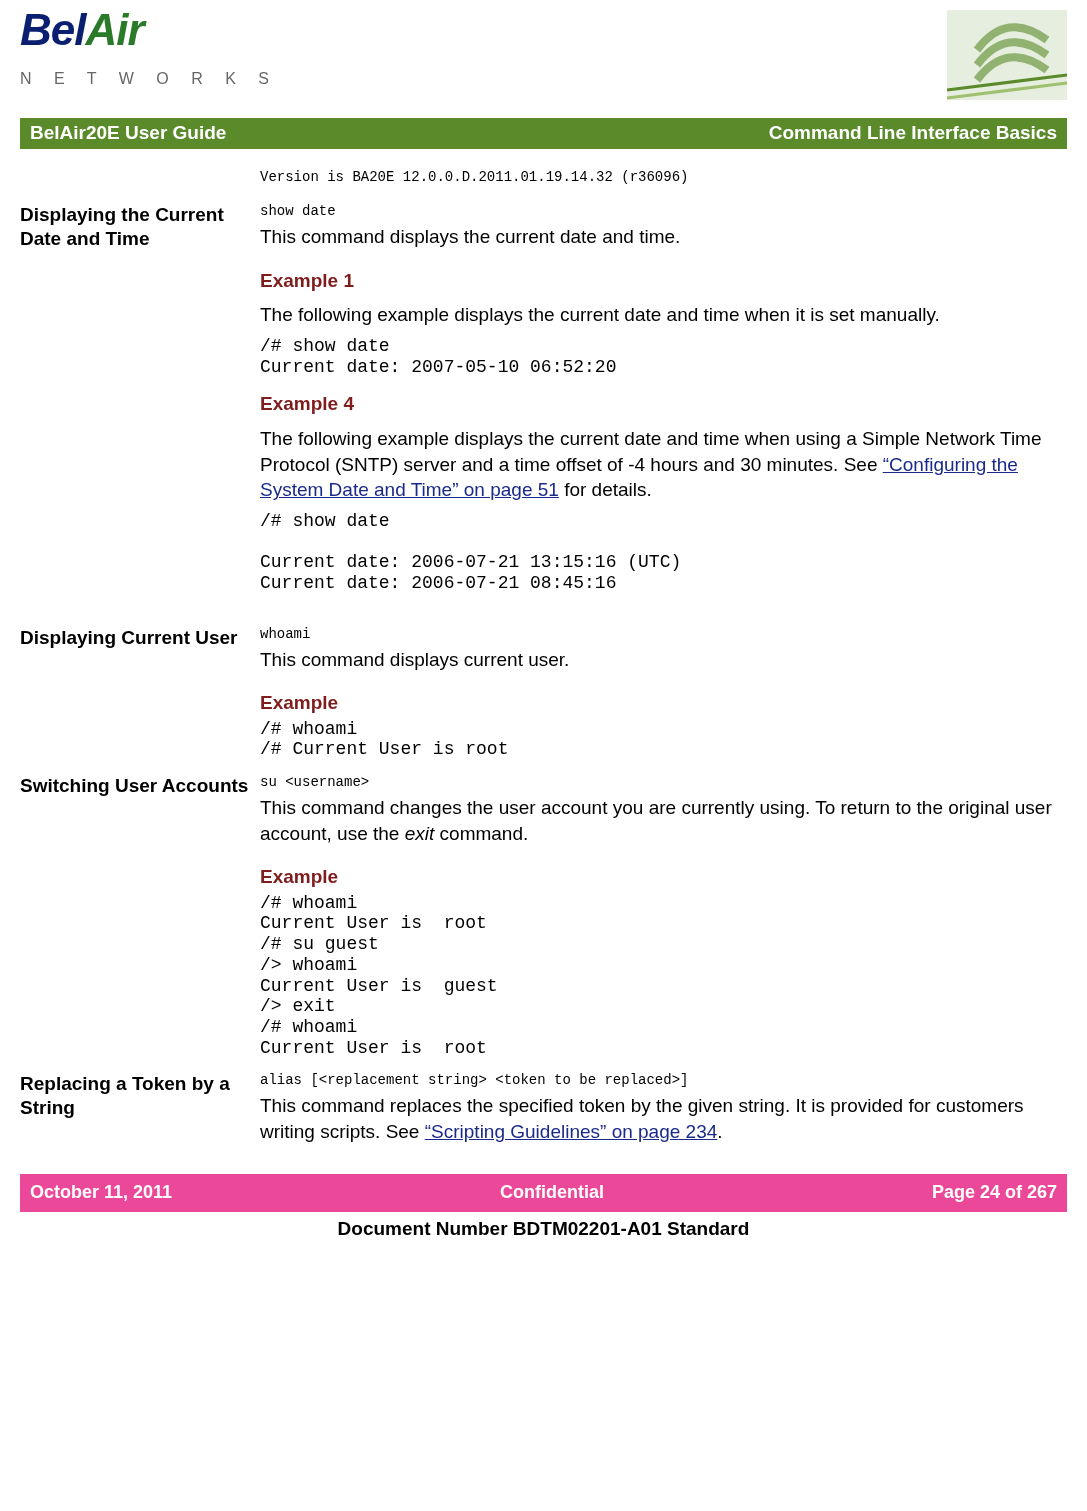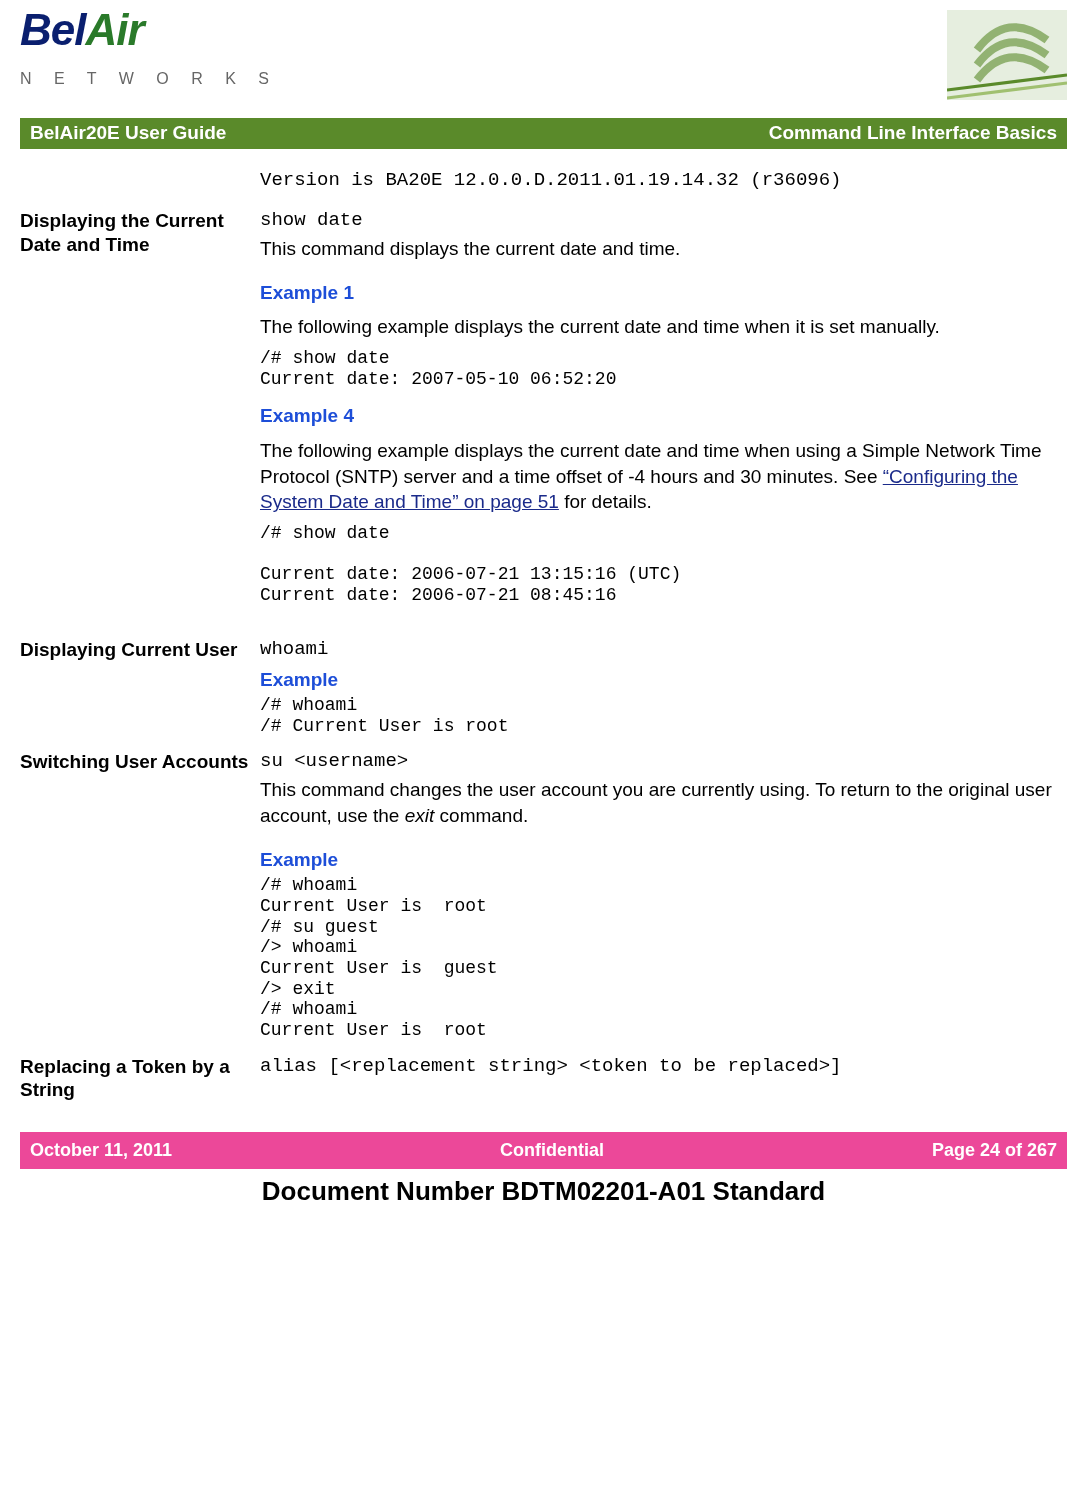--- a/index.html
+++ b/index.html
@@ -71,32 +71,32 @@
       font-weight: bold;
       font-size: 19px;
       padding-right: 10px;
       line-height: 1.25;
     }
     .right-col {
       flex: 1;
     }
     .mono {
       font-family: "Courier New", Courier, monospace;
-      font-size: 19px;
+      font-size: 14px;
       white-space: pre;
       line-height: 1.2;
     }
     .body-text {
       font-size: 19px;
       line-height: 1.35;
       margin-top: 4px;
       margin-bottom: 18px;
     }
     .example-heading {
-      color: #1d4ed8;
+      color: #7f1d1d;
       font-weight: bold;
       font-size: 19px;
       margin-top: 6px;
       margin-bottom: 8px;
     }
     .link {
       color: #1a2a8a;
       text-decoration: underline;
     }
     .italic {
@@ -116,21 +116,21 @@
       background: #ec4899;
       color: #fff;
       font-weight: bold;
       font-size: 18px;
       padding: 6px 10px;
       margin-top: 30px;
     }
     .doc-number {
       text-align: center;
       font-weight: bold;
-      font-size: 26px;
+      font-size: 19px;
       margin-top: 4px;
     }
     .section-gap { height: 18px; }
   </style>
 </head>
 <body>
 
 <div class="header-logos">
   <div class="logo-belair">
     <div class="top"><span>Bel</span><span class="air">Air</span></div>
@@ -185,20 +185,21 @@
 Current date: 2006-07-21 08:45:16</div>
     </div>
   </div>
 
   <div class="section-gap"></div>
 
   <div class="row">
     <div class="left-col">Displaying Current User</div>
     <div class="right-col">
       <div class="mono">whoami</div>
+      <div class="body-text">This command displays current user.</div>
 
       <div class="example-heading" style="margin-bottom:2px;">Example</div>
       <div class="code-block">/# whoami
 /# Current User is root</div>
     </div>
   </div>
 
   <div class="row">
     <div class="left-col">Switching User Accounts</div>
     <div class="right-col">
@@ -216,20 +217,23 @@
 /&gt; exit
 /# whoami
 Current User is  root</div>
     </div>
   </div>
 
   <div class="row">
     <div class="left-col">Replacing a Token by a String</div>
     <div class="right-col">
       <div class="mono">alias [&lt;replacement string&gt; &lt;token to be replaced&gt;]</div>
+      <div class="body-text" style="margin-bottom:0;">
+        <span>This command replaces the specified token by the given string. It is provided for customers writing scripts. See </span><a class="link">“Scripting Guidelines” on page 234</a><span>.</span>
+      </div>
     </div>
   </div>
 
 </div>
 
 <div class="footer-bar">
   <span>October 11, 2011</span>
   <span>Confidential</span>
   <span>Page 24 of 267</span>
 </div>

